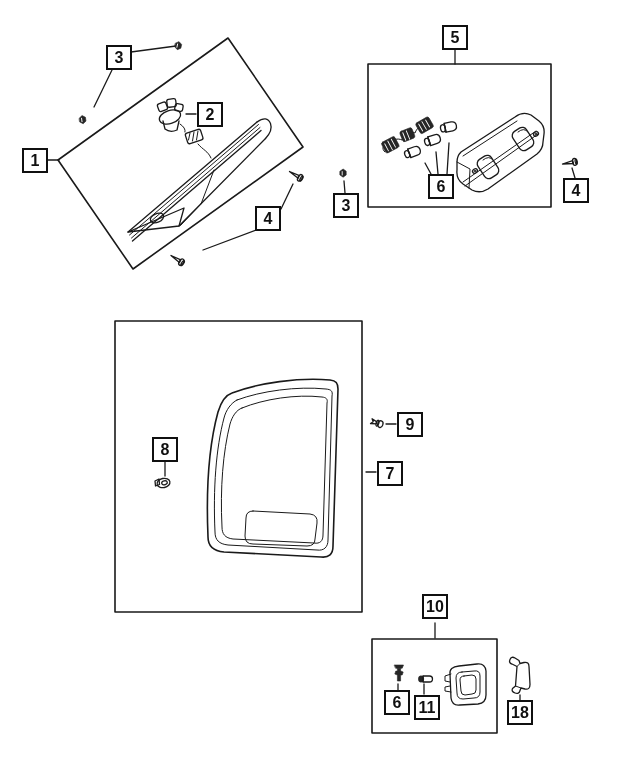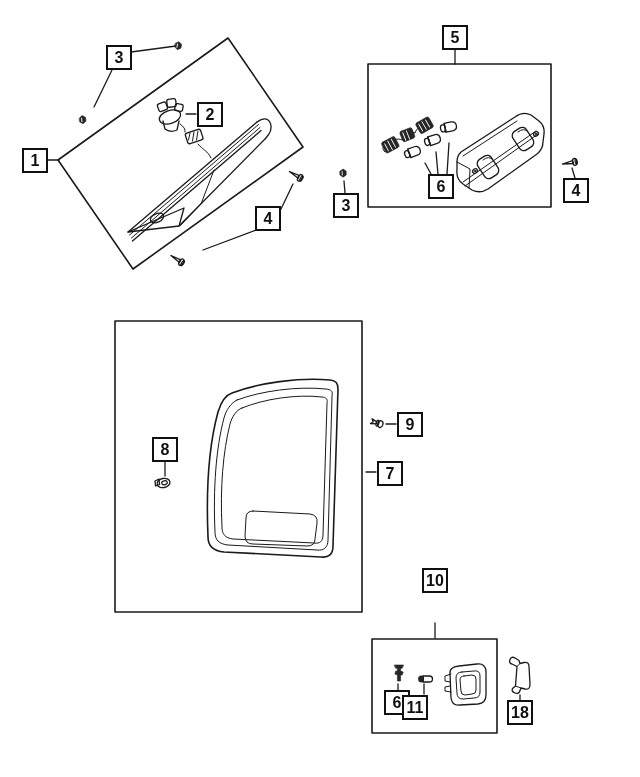--- a/index.html
+++ b/index.html
@@ -186,18 +186,18 @@
 <div class="callout" style="left:106px;top:45px">3</div>
 <div class="callout" style="left:197px;top:102px">2</div>
 <div class="callout" style="left:255px;top:206px">4</div>
 <div class="callout" style="left:442px;top:25px">5</div>
 <div class="callout" style="left:333px;top:193px">3</div>
 <div class="callout" style="left:428px;top:174px">6</div>
 <div class="callout" style="left:563px;top:178px">4</div>
 <div class="callout" style="left:152px;top:437px">8</div>
 <div class="callout" style="left:397px;top:412px">9</div>
 <div class="callout" style="left:377px;top:461px">7</div>
-<div class="callout" style="left:422px;top:568px">10</div>
+<div class="callout" style="left:422px;top:594px">10</div>
 <div class="callout" style="left:384px;top:690px">6</div>
-<div class="callout" style="left:402px;top:695px">11</div>
+<div class="callout" style="left:414px;top:695px">11</div>
 <div class="callout" style="left:507px;top:700px">18</div>
 
 </div>
 
 </body></html>

